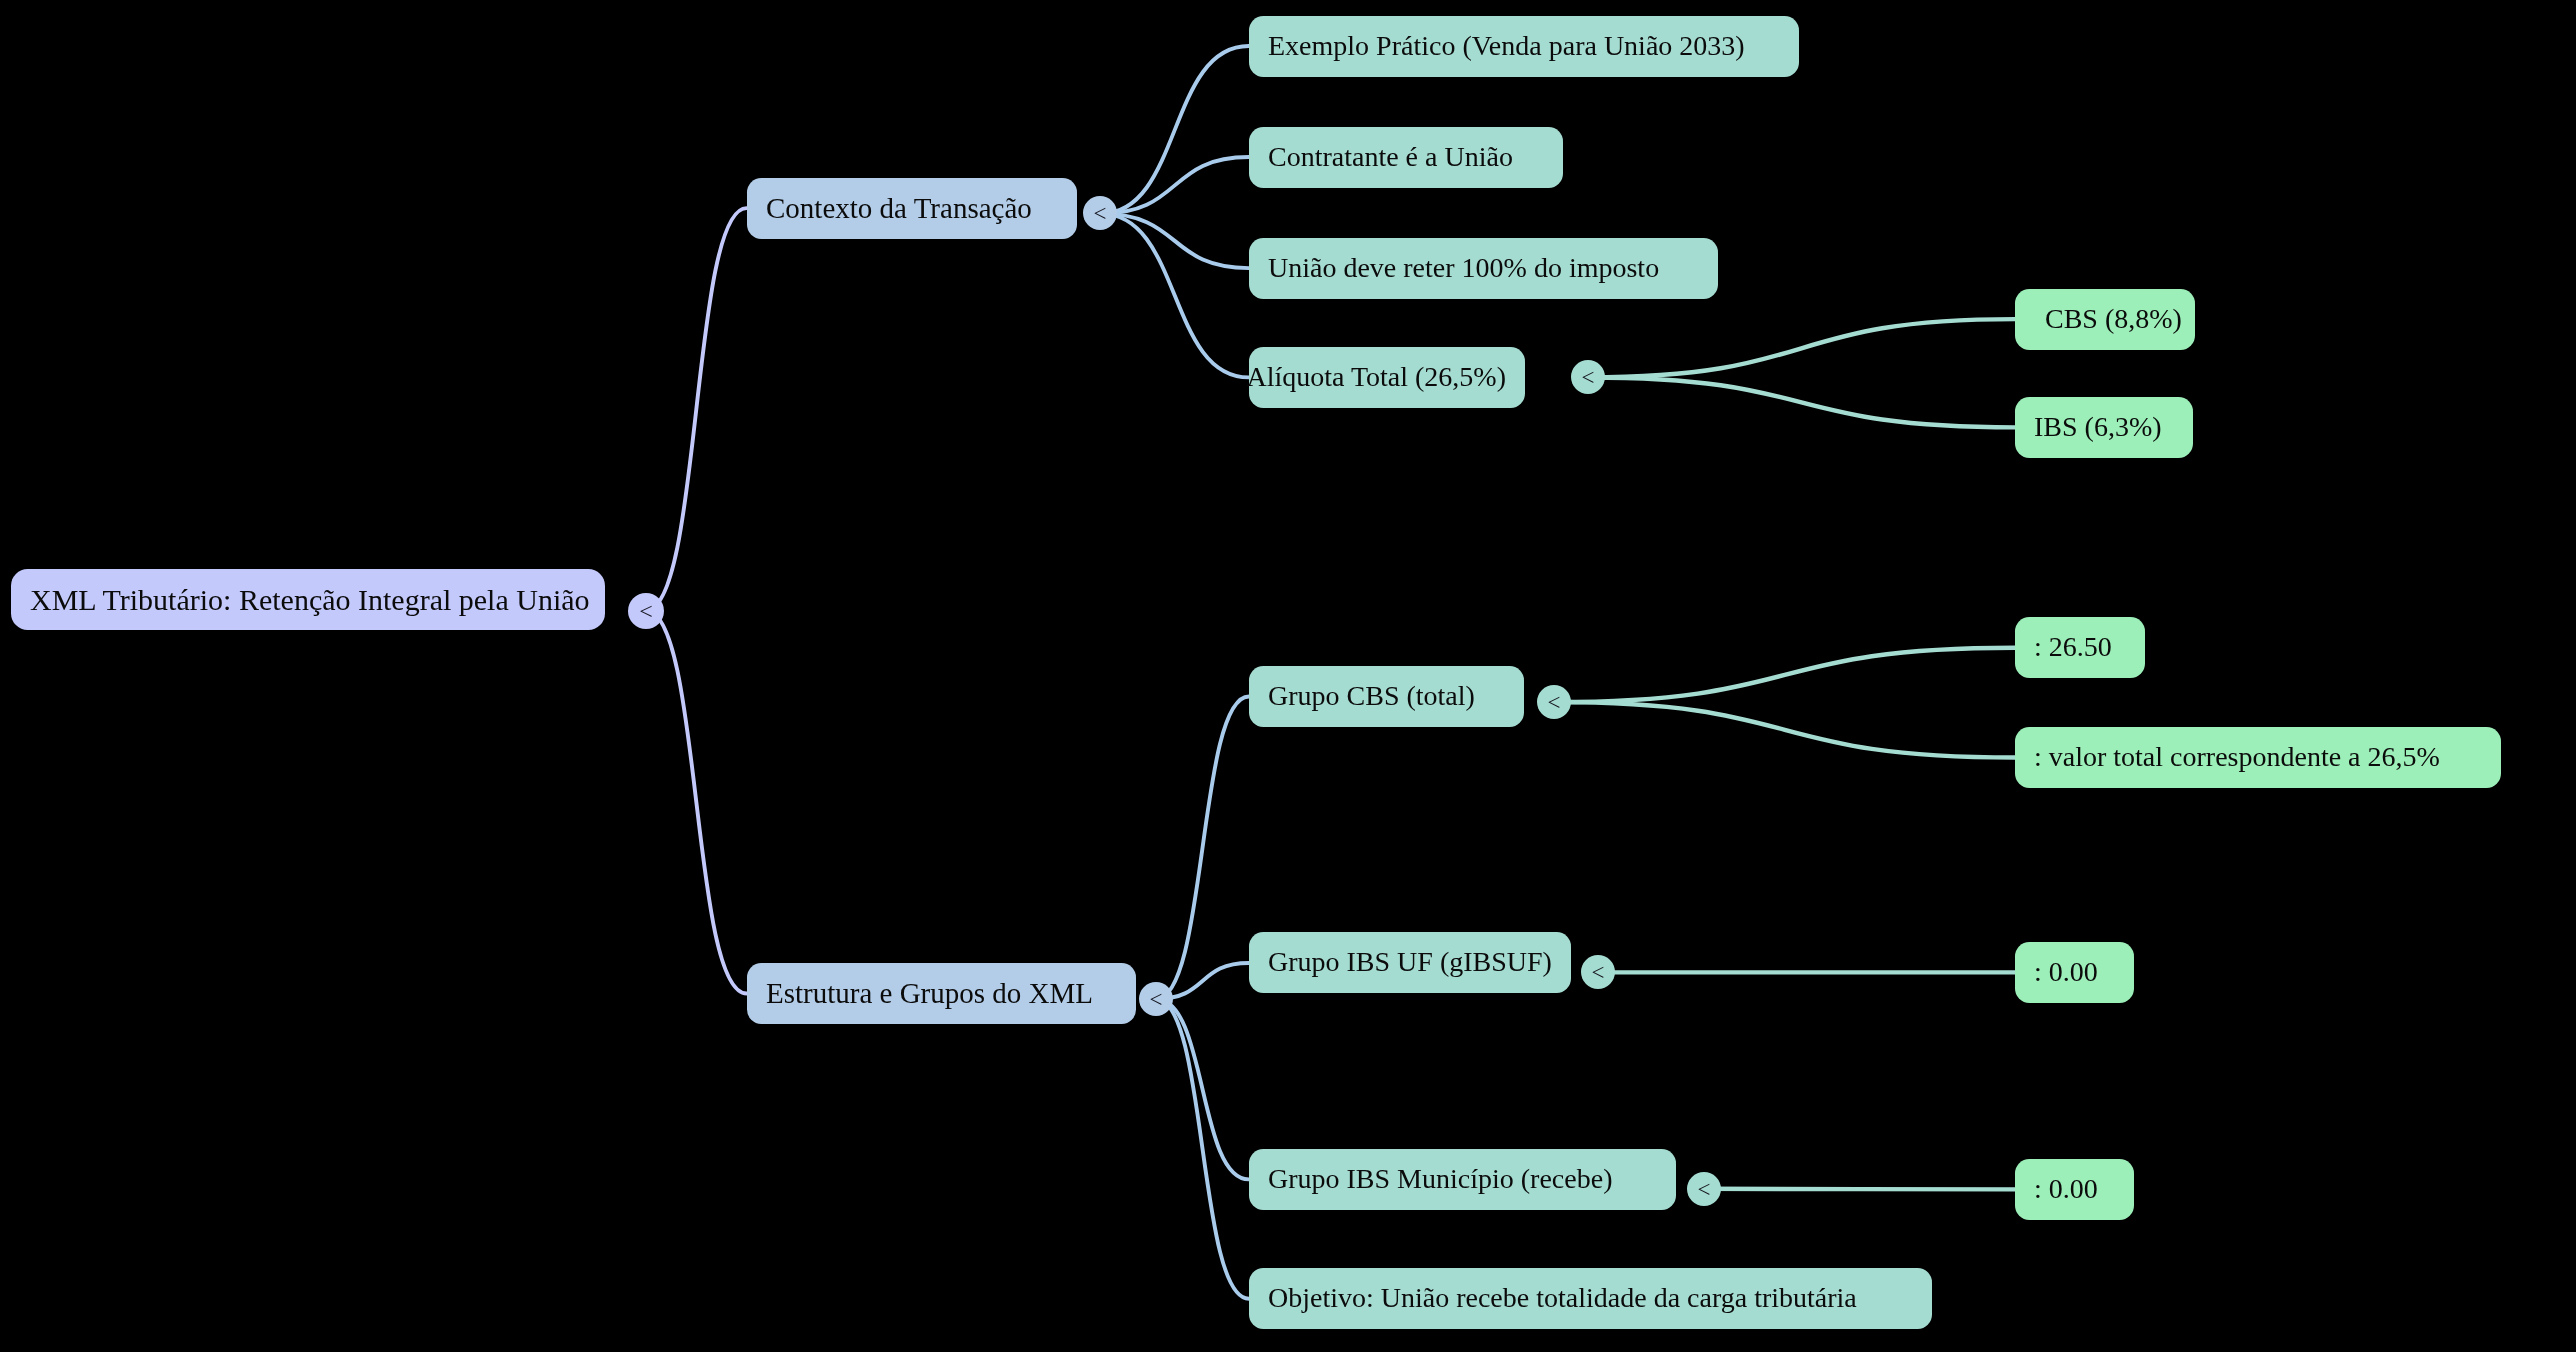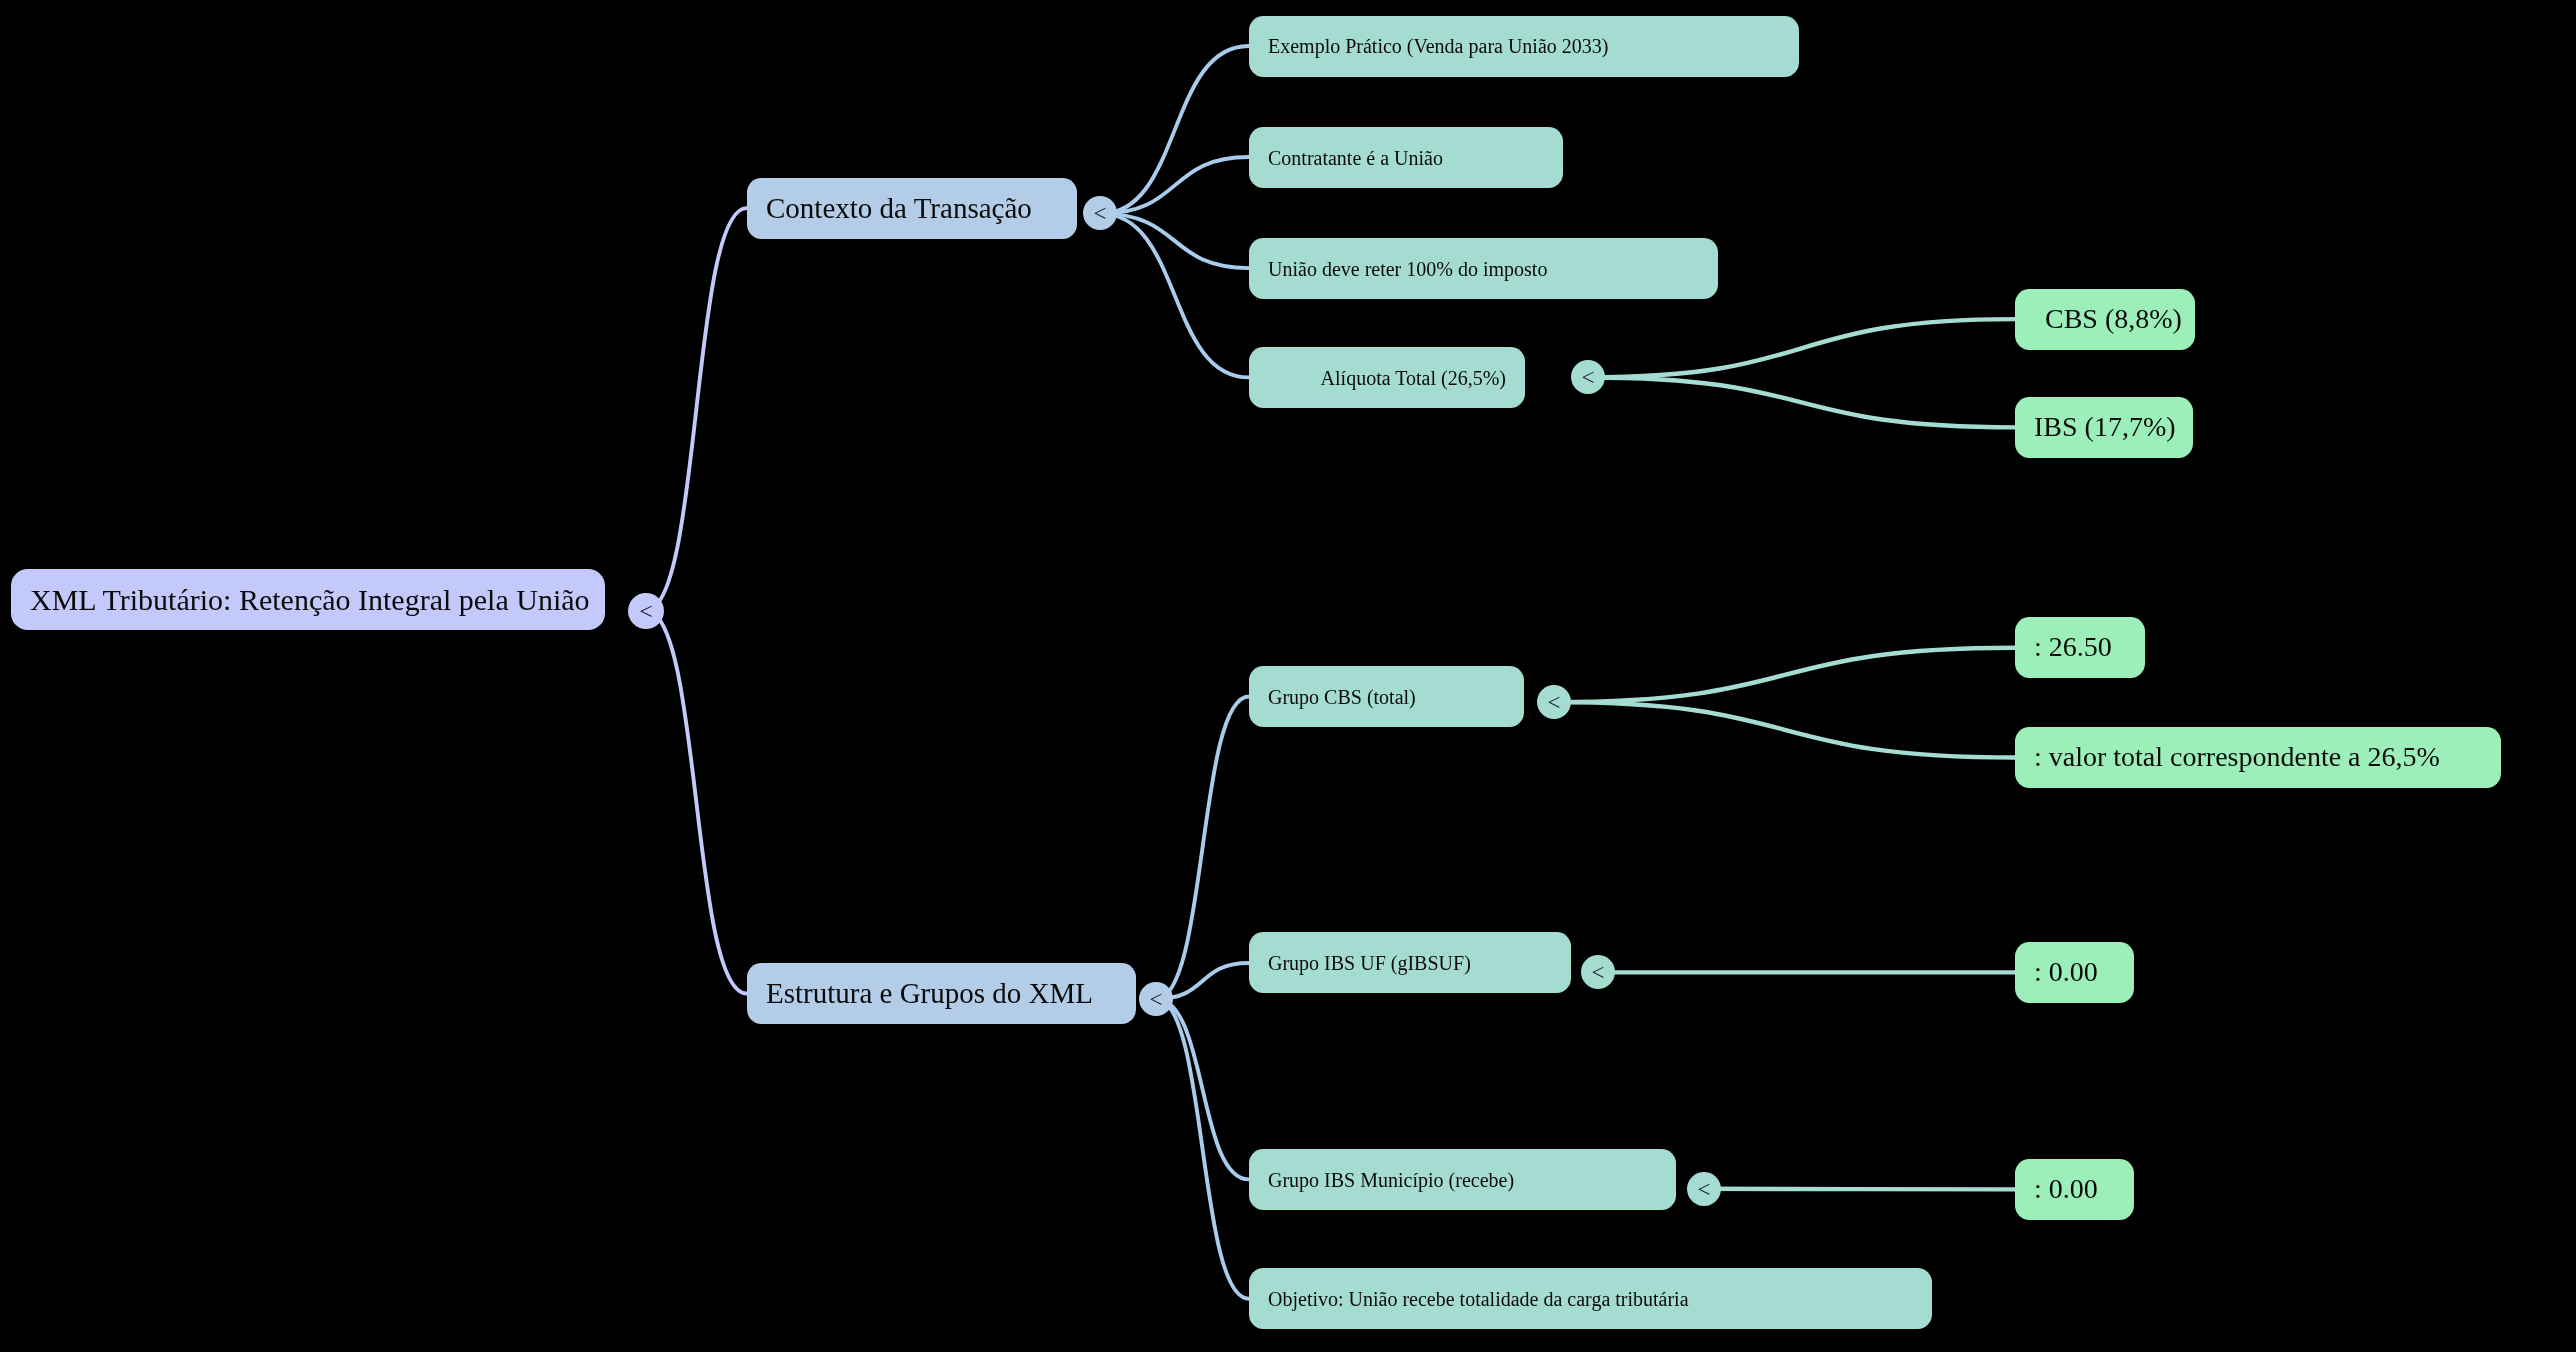--- a/index.html
+++ b/index.html
@@ -40,21 +40,21 @@
     background: #c3c9fb;
     border-radius: 16.7px;
     font-size: 30px;
   }
   .lvl1 {
     background: #b3cde8;
     font-size: 29px;
   }
   .lvl2 {
     background: #a5dcd1;
-    font-size: 20px;
+    font-size: 28px;
   }
   .lvl3 {
     background: #9cefb8;
     font-size: 28px;
   }
   .toggle {
     position: absolute;
     display: flex;
     align-items: center;
     justify-content: center;
@@ -109,21 +109,21 @@
         <span class="label">União deve reter 100% do imposto</span>
       </div>
       <div class="node lvl2" style="left: 1249px; top: 347px; width: 276px; height: 61px; background: rgb(165, 220, 209); justify-content: flex-end;">
         <span class="label">Alíquota Total (26,5%)</span>
       </div>
       <div class="toggle toggle-lvl2" style="left: 1571px; top: 360px; width: 34px; height: 34px; font-size: 23px; background: rgb(165, 220, 209);">&lt;</div>
       <div class="node lvl3" style="left: 2015px; top: 289px; width: 180px; height: 61px; background: rgb(156, 239, 184); padding-left: 30px;">
         <span class="label">CBS (8,8%)</span>
       </div>
       <div class="node lvl3" style="left: 2015px; top: 397px; width: 178px; height: 61px; background: rgb(156, 239, 184);">
-        <span class="label">IBS (17,7%)</span>
+        <span class="label">IBS (6,3%)</span>
       </div>
       <div class="node lvl1" style="left: 747px; top: 963px; width: 389px; height: 61px; background: rgb(179, 205, 232);">
         <span class="label">Estrutura e Grupos do XML</span>
       </div>
       <div class="toggle toggle-lvl1" style="left: 1139px; top: 982px; width: 34px; height: 34px; font-size: 23px; background: rgb(179, 205, 232);">&lt;</div>
       <div class="node lvl2" style="left: 1249px; top: 666px; width: 275px; height: 61px; background: rgb(165, 220, 209);">
         <span class="label">Grupo CBS (total)</span>
       </div>
       <div class="toggle toggle-lvl2" style="left: 1537px; top: 685px; width: 34px; height: 34px; font-size: 23px; background: rgb(165, 220, 209);">&lt;</div>
       <div class="node lvl3" style="left: 2015px; top: 617px; width: 130px; height: 61px; background: rgb(156, 239, 184);">

